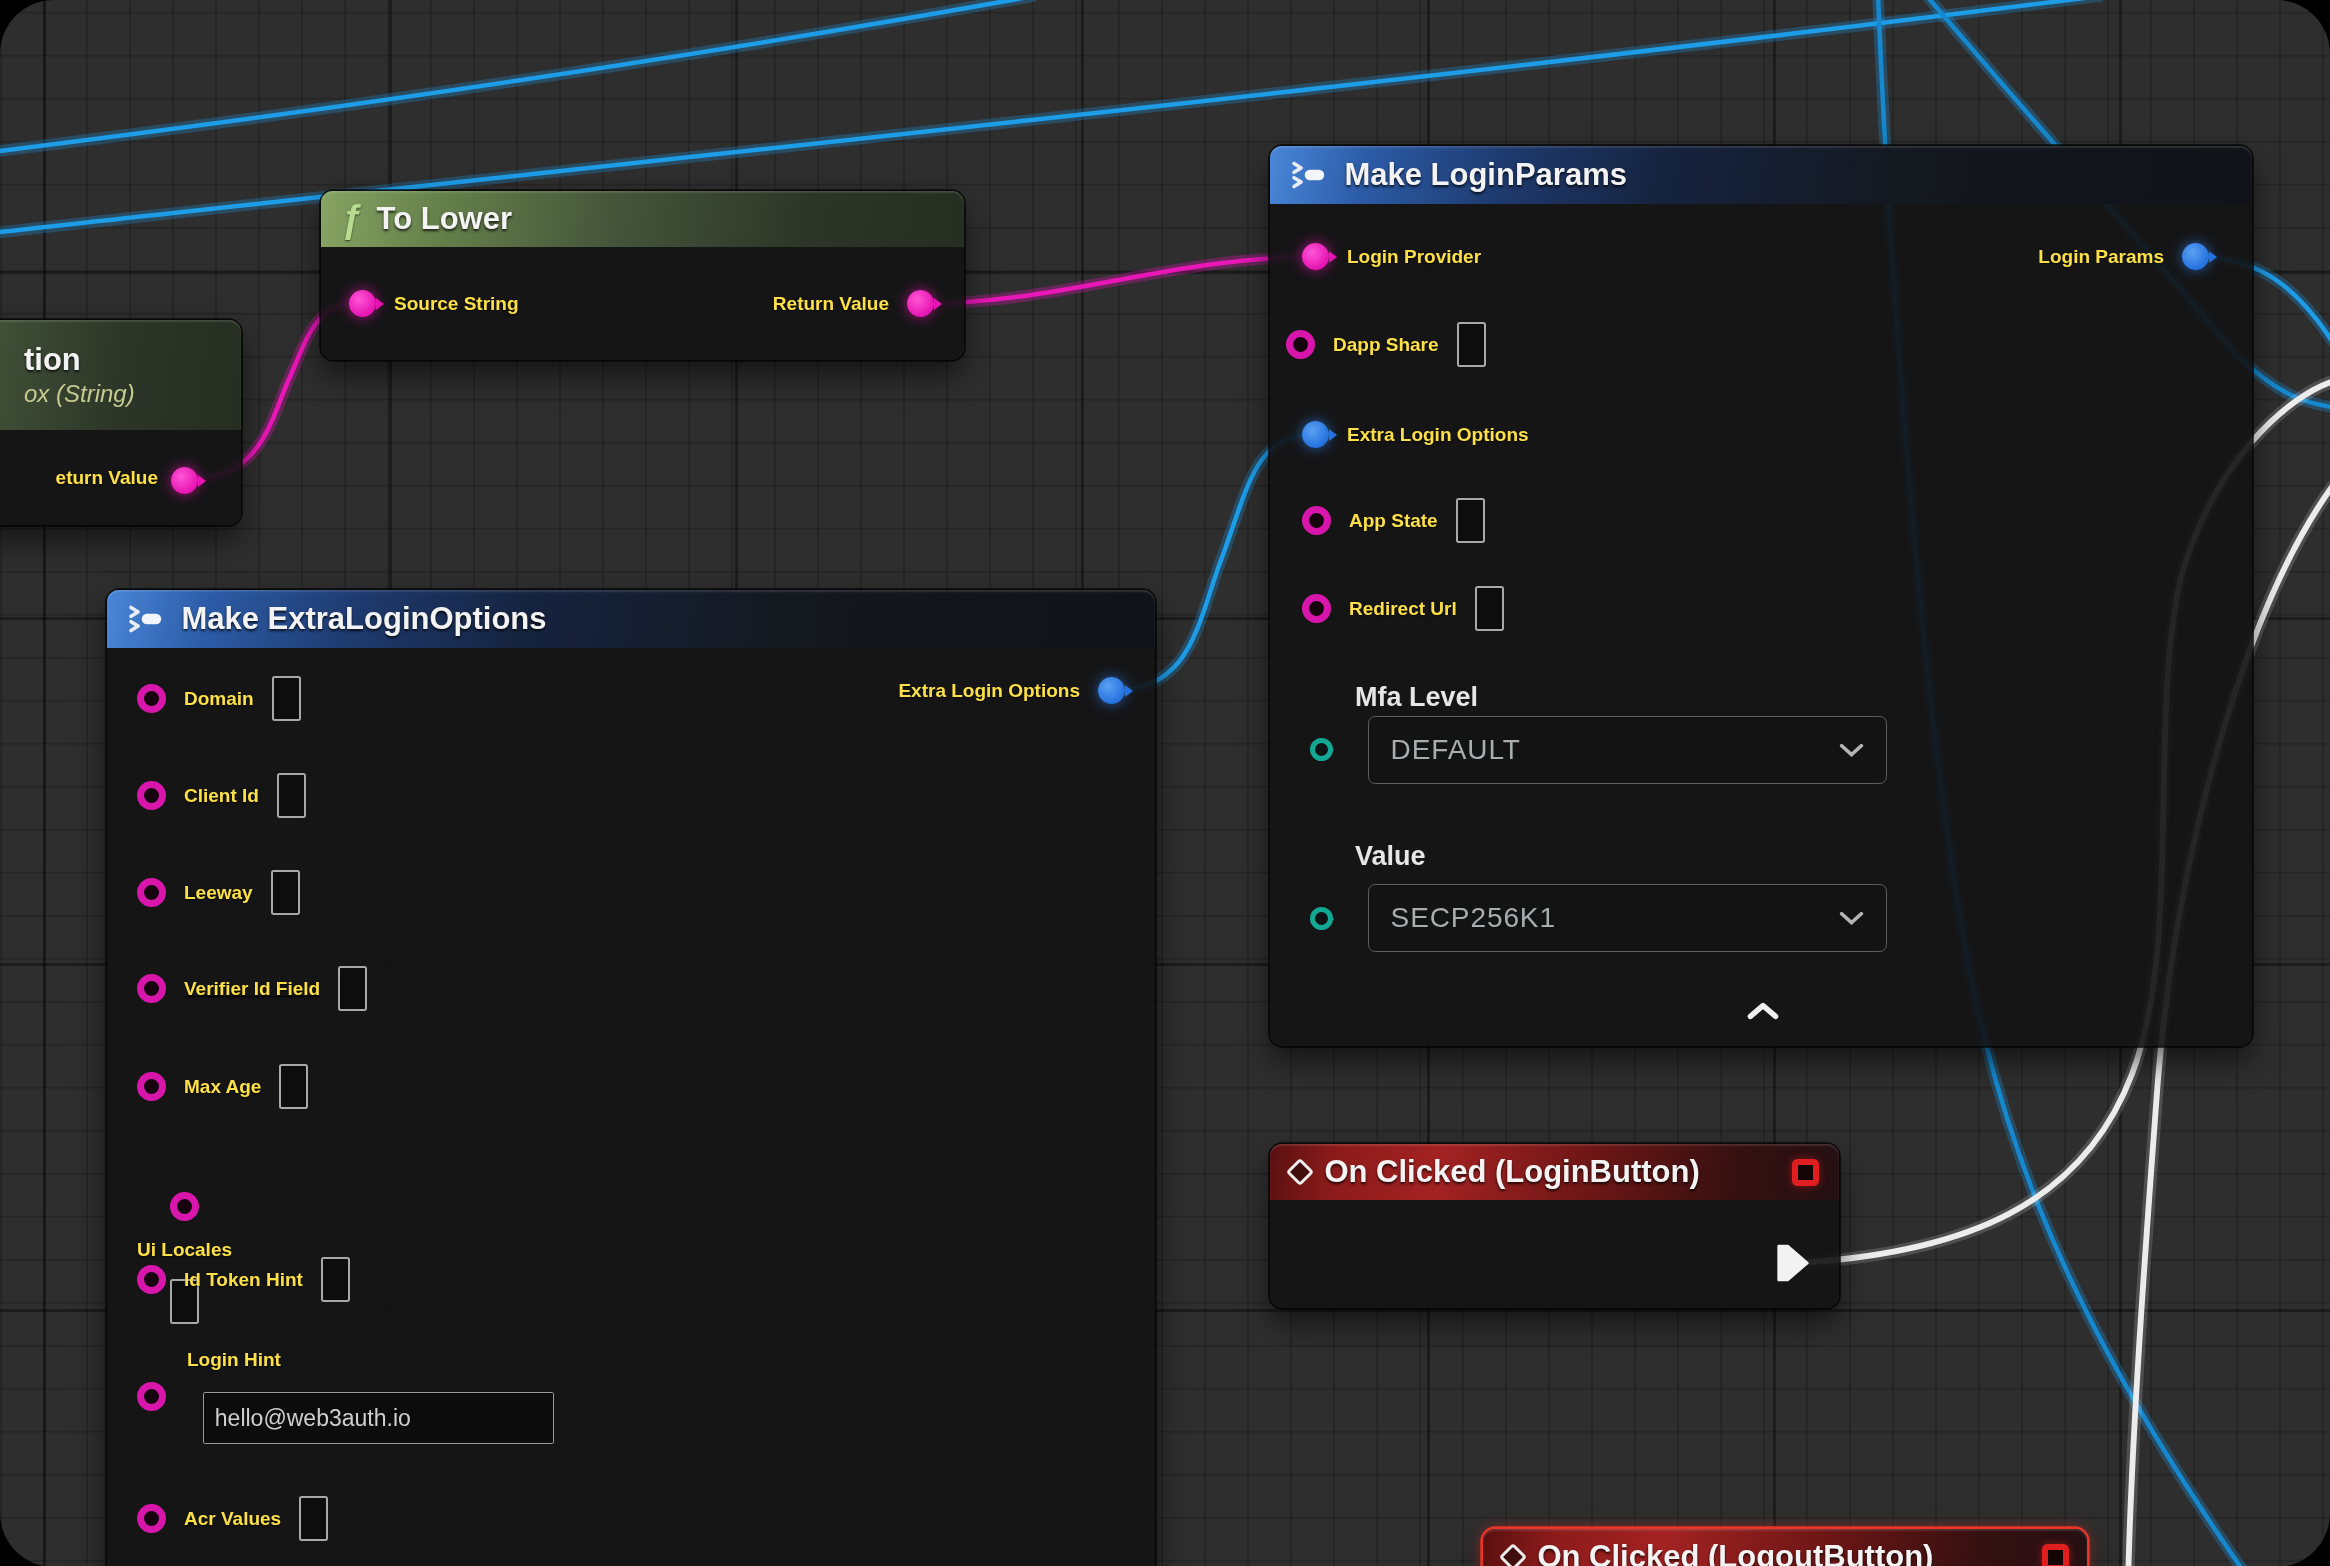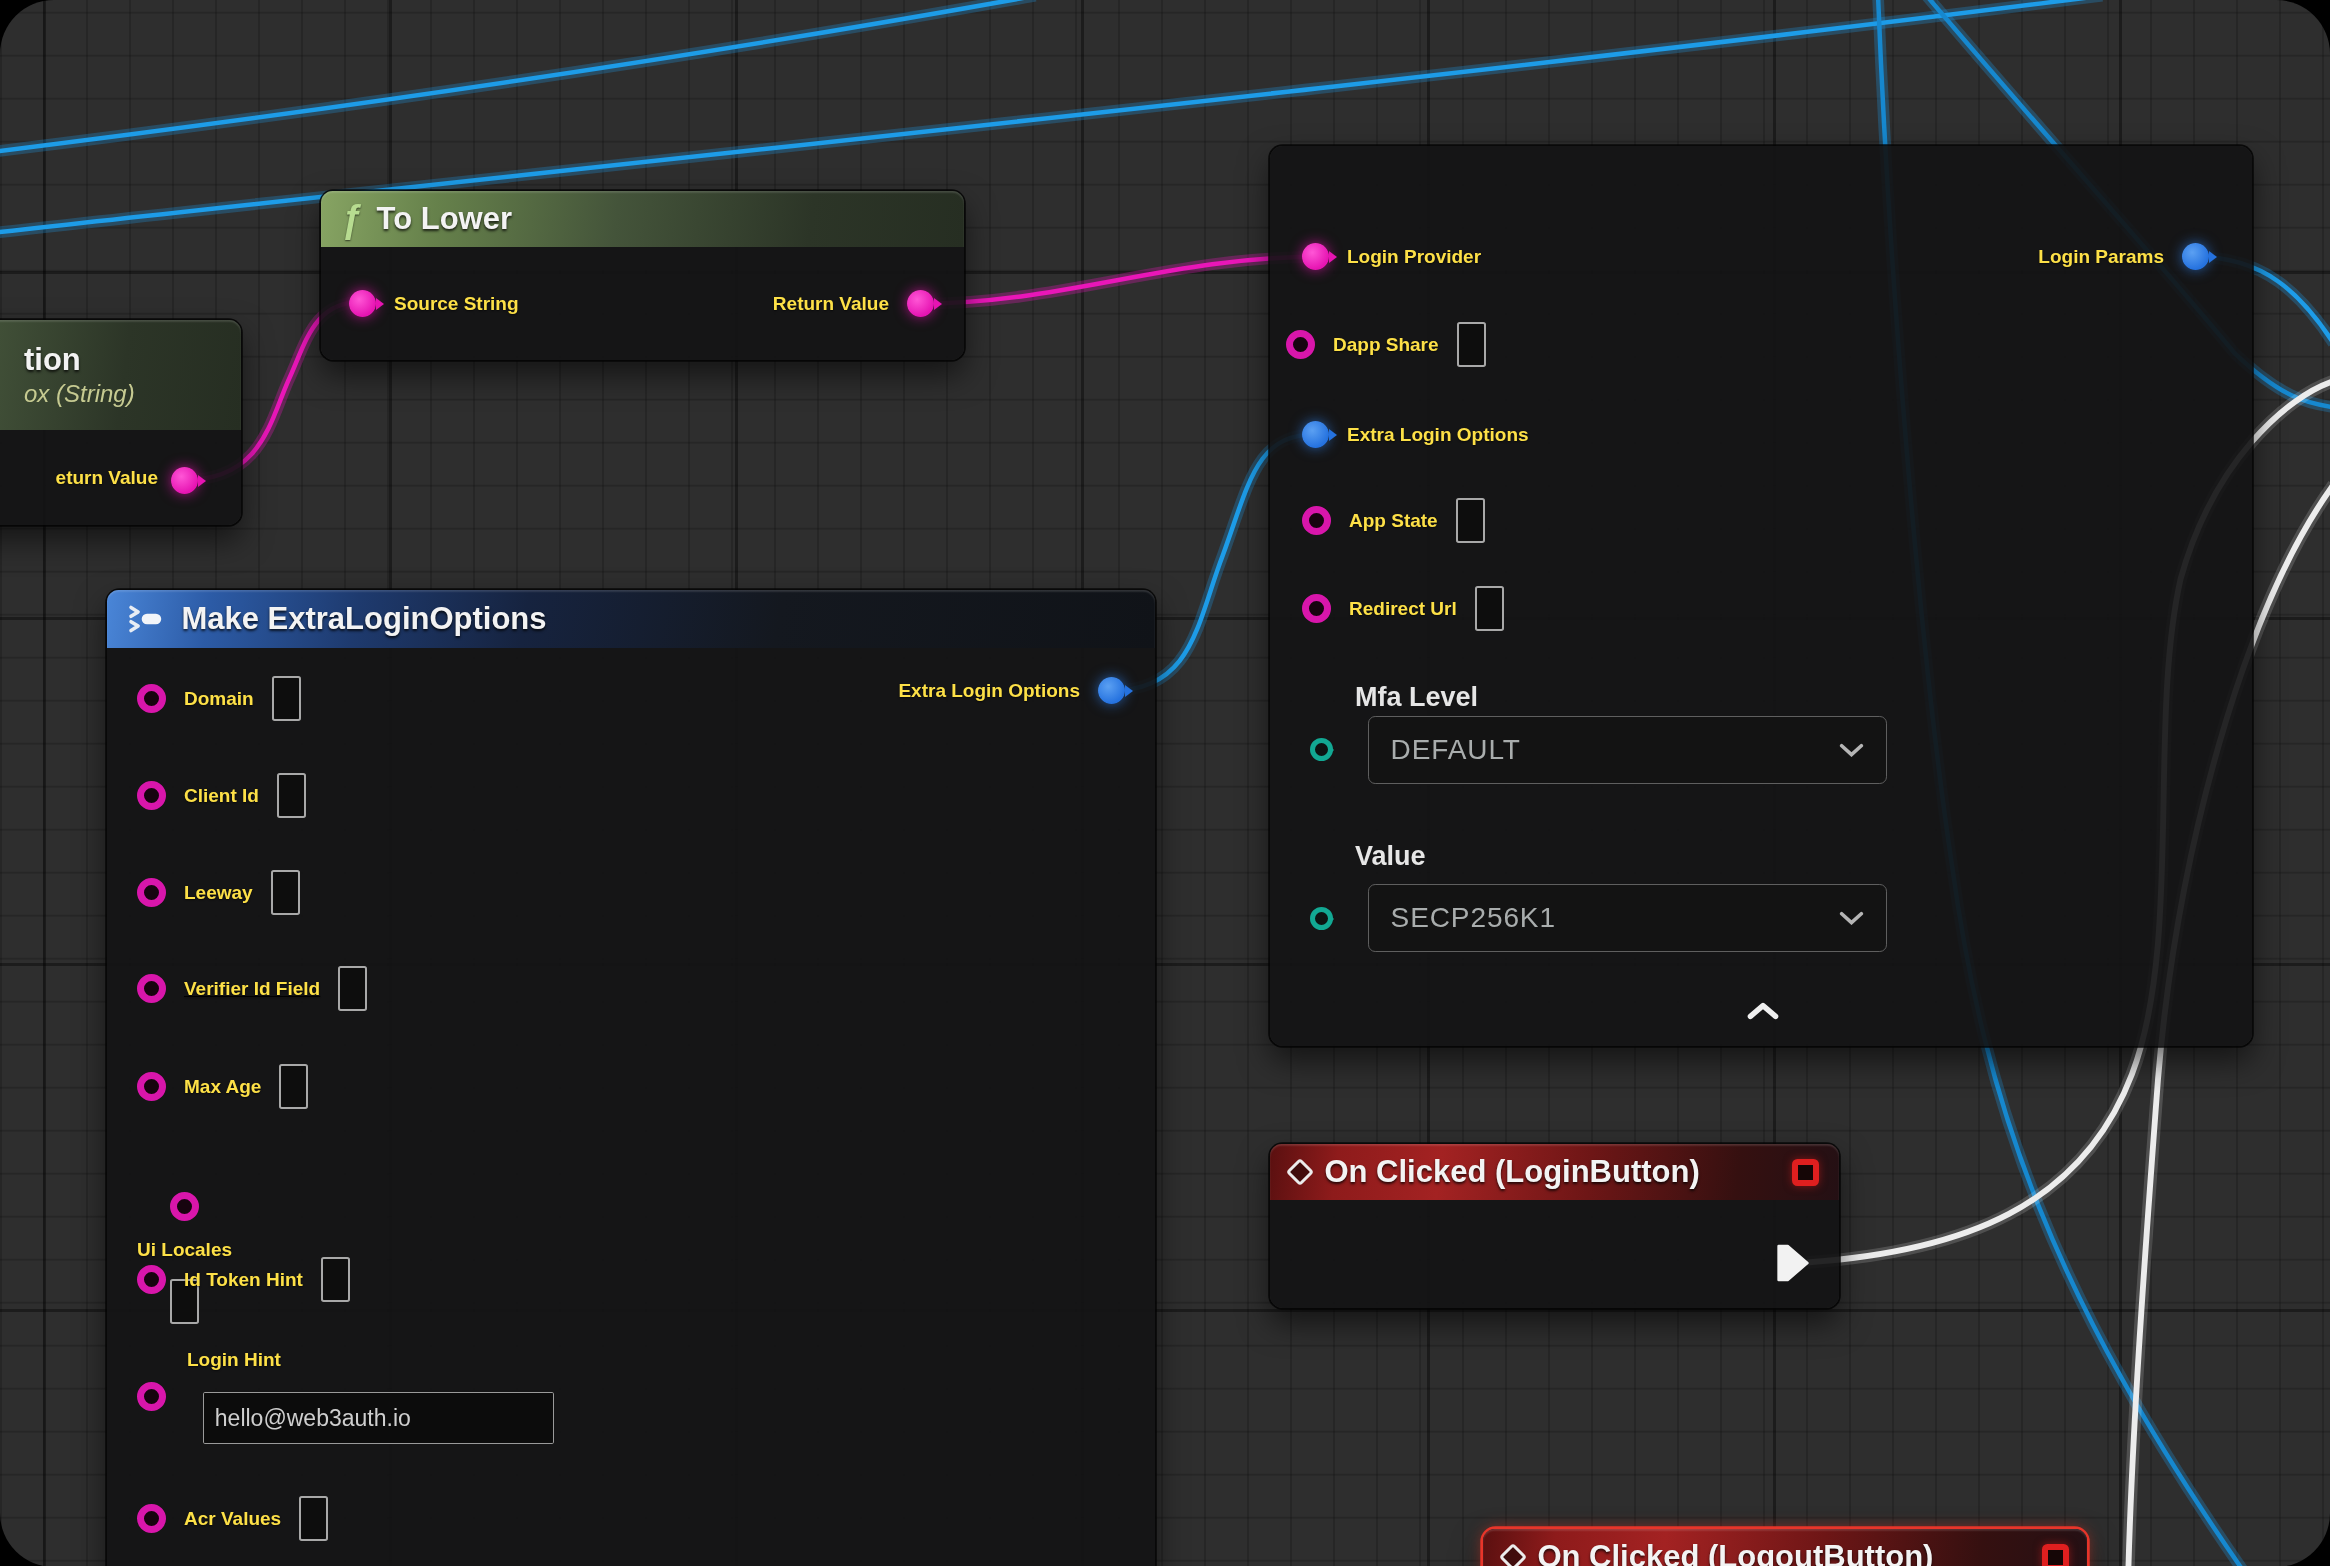--- a/index.html
+++ b/index.html
@@ -206,20 +206,28 @@
     <input class="textfield" style="left: 96px; top: 802px; width: 351px; height: 52px;" value="hello@web3auth.io">
 
     <div class="row" style="left:30px;top:906px;">
       <span class="pin hollowM"></span>
       <span class="plabel">Acr Values</span>
       <span class="checkbox"></span>
     </div>
   </div>
 
   <div class="bp-node" style="left:1270px;top:146px;width:982px;height:900px;">
+    <div class="hdr hdr-blue" style="height:58px;">
+      <svg class="struct-icon" width="40" height="32" viewBox="0 0 44 36">
+        <path d="M4 5 L12 10 L4 15" fill="none" stroke="#e8edf4" stroke-width="4" stroke-linecap="round" stroke-linejoin="round"></path>
+        <path d="M4 21 L12 26 L4 31" fill="none" stroke="#e8edf4" stroke-width="4" stroke-linecap="round" stroke-linejoin="round"></path>
+        <rect x="16" y="12" width="22" height="12" rx="6" fill="#f2f5f9"></rect>
+      </svg>
+      <span class="title">Make LoginParams</span>
+    </div>
 
     <div class="row out" style="right:43px;top:88px;">
       <span class="plabel">Login Params</span>
       <span class="pin solidB"></span>
     </div>
 
     <div class="row" style="left:32px;top:88px;">
       <span class="pin solidM"></span>
       <span class="plabel">Login Provider</span>
     </div>

